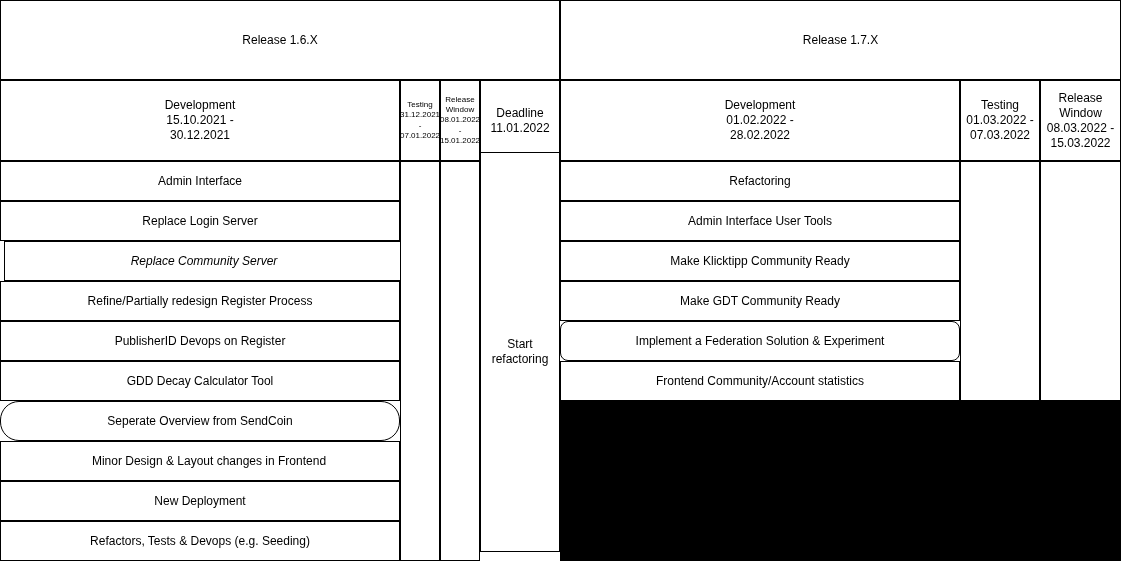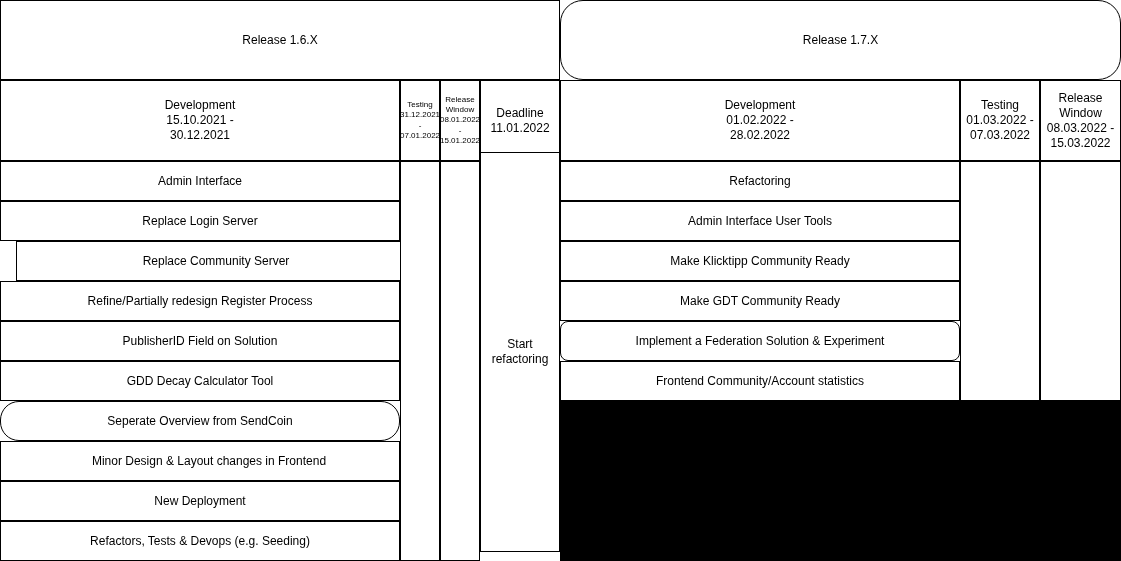--- a/index.html
+++ b/index.html
@@ -41,21 +41,21 @@
     background: #000000;
     border: 1px solid #000000;
   }
 </style>
 </head>
 <body>
 
 <div class="canvas">
 
   <div class="cell" style="left:0; top:0; width:560px; height:80px;">Release 1.6.X</div>
-  <div class="cell" style="left:560px; top:0; width:561px; height:80px;border-radius:23px;">Release 1.7.X</div>
+  <div class="cell" style="left:560px; top:0; width:561px; height:80px;">Release 1.7.X</div>
 
   <div class="cell pre" style="left:0; top:80px; width:400px; height:81px;">Development
 15.10.2021 -
 30.12.2021</div>
   <div class="cell pre small" style="left:400px; top:80px; width:40px; height:81px;">Testing
 31.12.2021
 -
 07.01.2022</div>
   <div class="cell pre small" style="left:440px; top:80px; width:40px; height:81px;">Release
 Window
@@ -71,23 +71,23 @@
   <div class="cell pre" style="left:960px; top:80px; width:80px; height:81px;">Testing
 01.03.2022 -
 07.03.2022</div>
   <div class="cell pre" style="left:1040px; top:80px; width:81px; height:81px;">Release
 Window
 08.03.2022 -
 15.03.2022</div>
 
   <div class="cell" style="left:0; top:161px; width:400px; height:40px;">Admin Interface</div>
   <div class="cell" style="left:0; top:201px; width:400px; height:40px;">Replace Login Server</div>
-  <div class="cell" style="left:16px; top:241px; width:400px; height:40px;">Replace Community Server</div>
+  <div class="cell" style="left:4px; top:241px; width:400px; height:40px;font-style:italic;">Replace Community Server</div>
   <div class="cell" style="left:0; top:281px; width:400px; height:40px;">Refine/Partially redesign Register Process</div>
-  <div class="cell" style="left:0; top:321px; width:400px; height:40px;">PublisherID Field on Solution</div>
+  <div class="cell" style="left:0; top:321px; width:400px; height:40px;">PublisherID Devops on Register</div>
   <div class="cell" style="left:0; top:361px; width:400px; height:40px;">GDD Decay Calculator Tool</div>
   <div class="cell" style="left:0; top:401px; width:400px; height:40px;border-radius:19px;">Seperate Overview from SendCoin</div>
   <div class="cell" style="left:0; top:441px; width:400px; height:40px;padding-left:18px;">Minor Design &amp; Layout changes in Frontend</div>
   <div class="cell" style="left:0; top:481px; width:400px; height:40px;">New Deployment</div>
   <div class="cell" style="left:0; top:521px; width:400px; height:40px;">Refactors, Tests &amp; Devops (e.g. Seeding)</div>
 
   <div class="cell" style="left:400px; top:161px; width:40px; height:400px;"></div>
   <div class="cell" style="left:440px; top:161px; width:40px; height:400px;"></div>
   <div class="cell" style="left:480px; top:152px; width:80px; height:400px;">Start refactoring</div>
 

